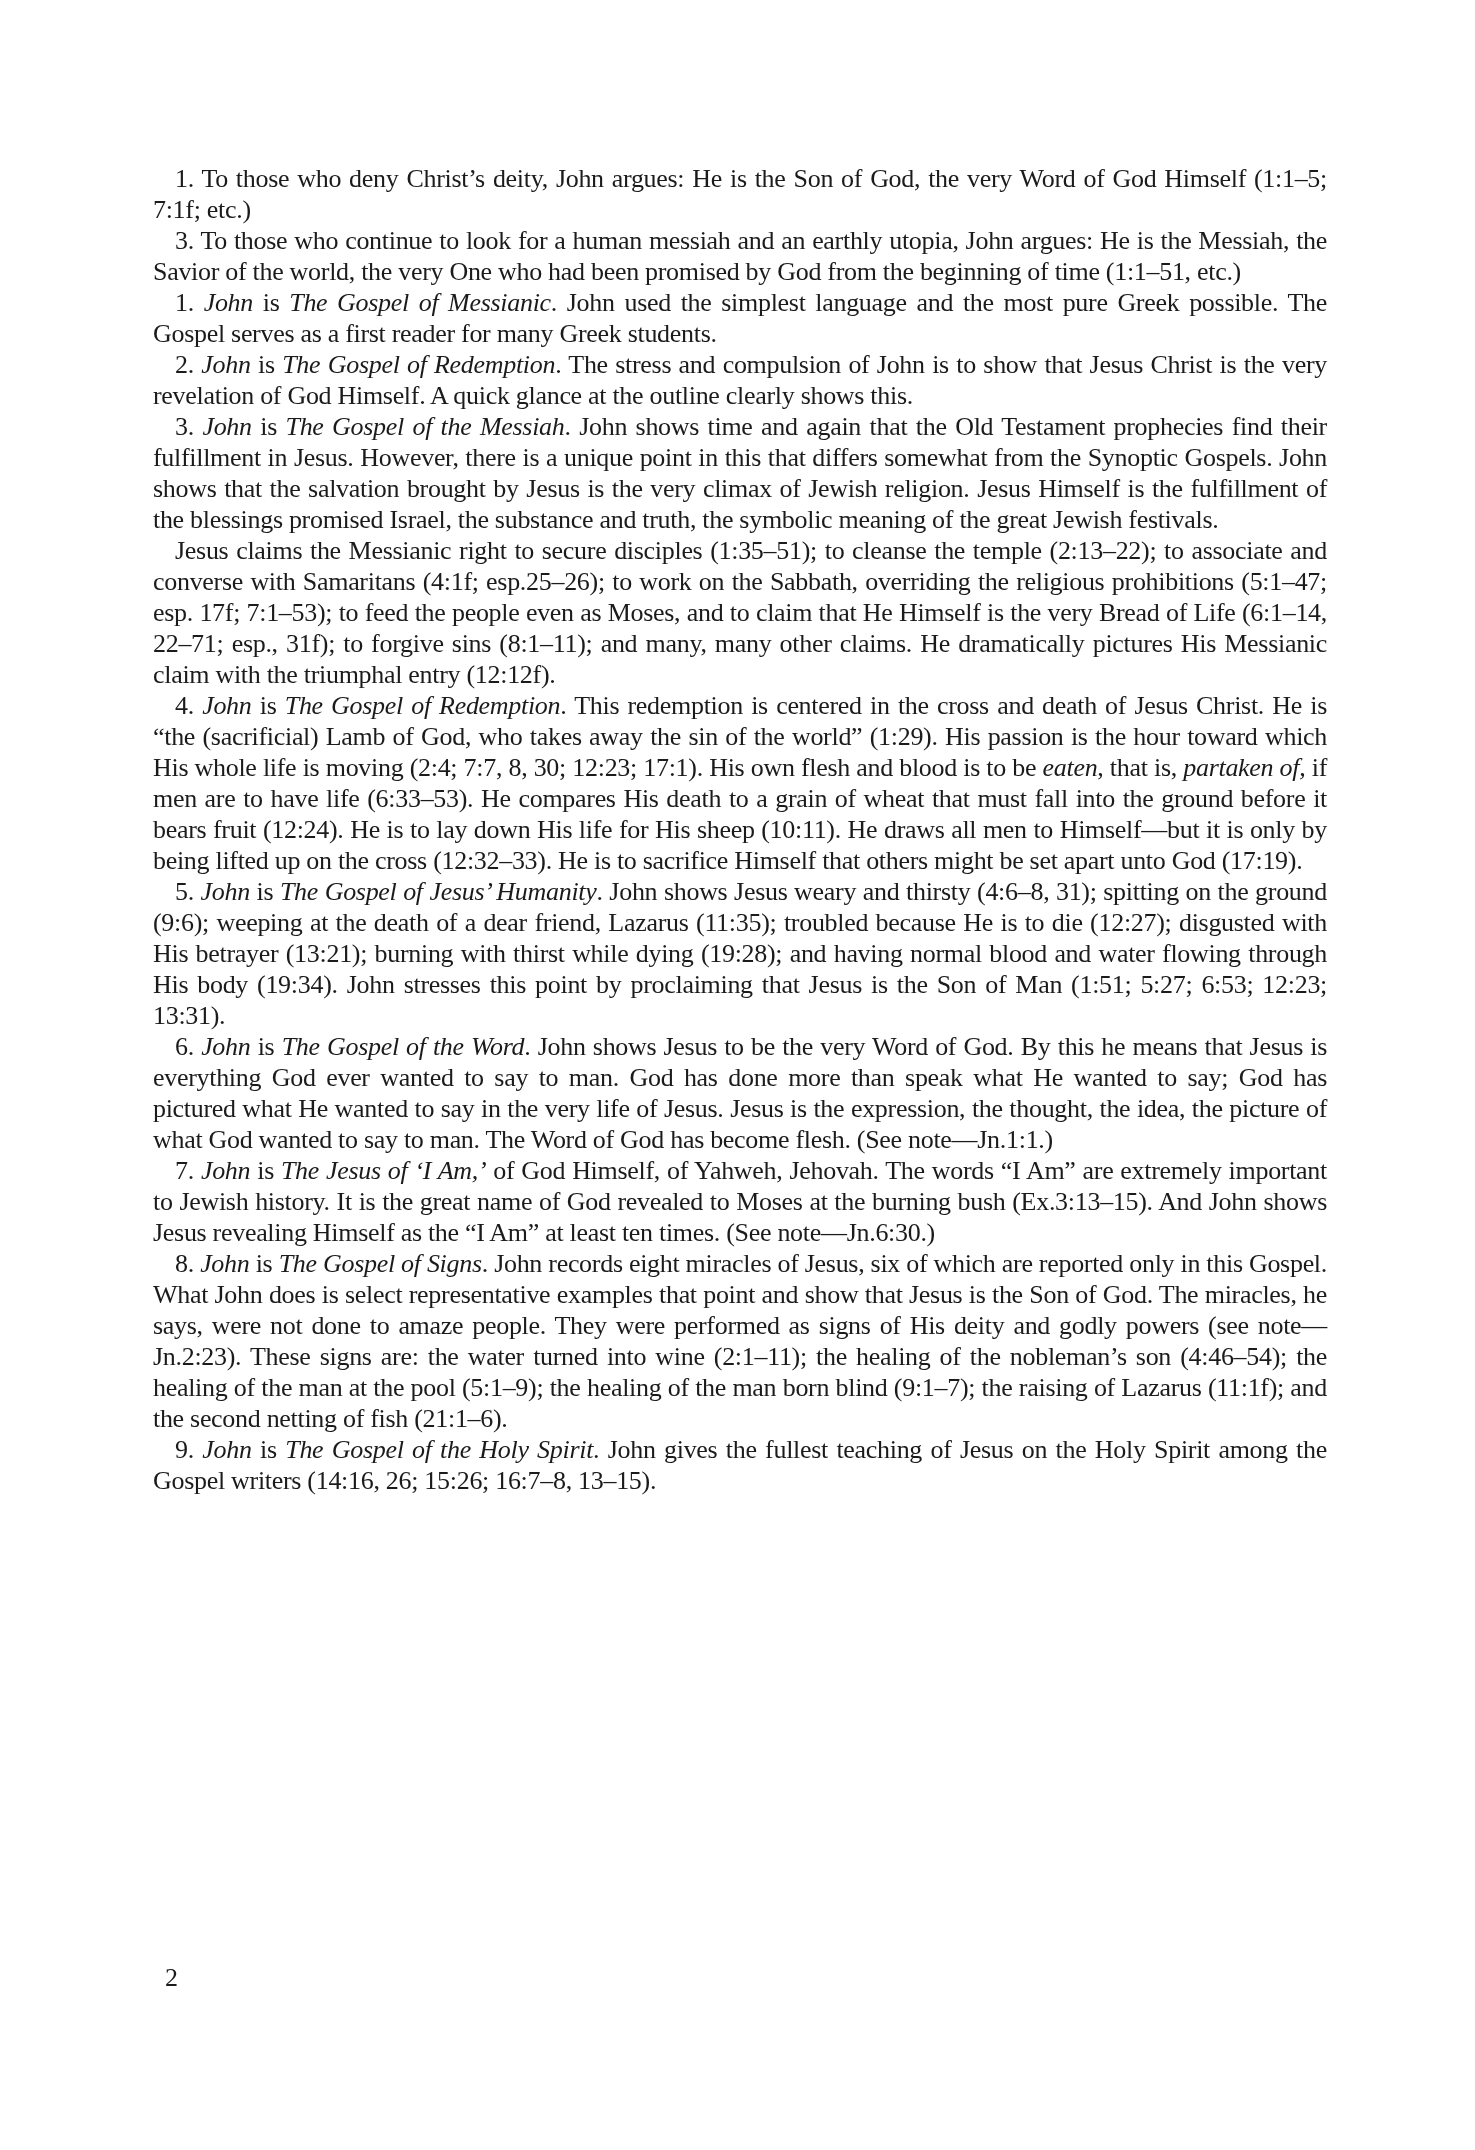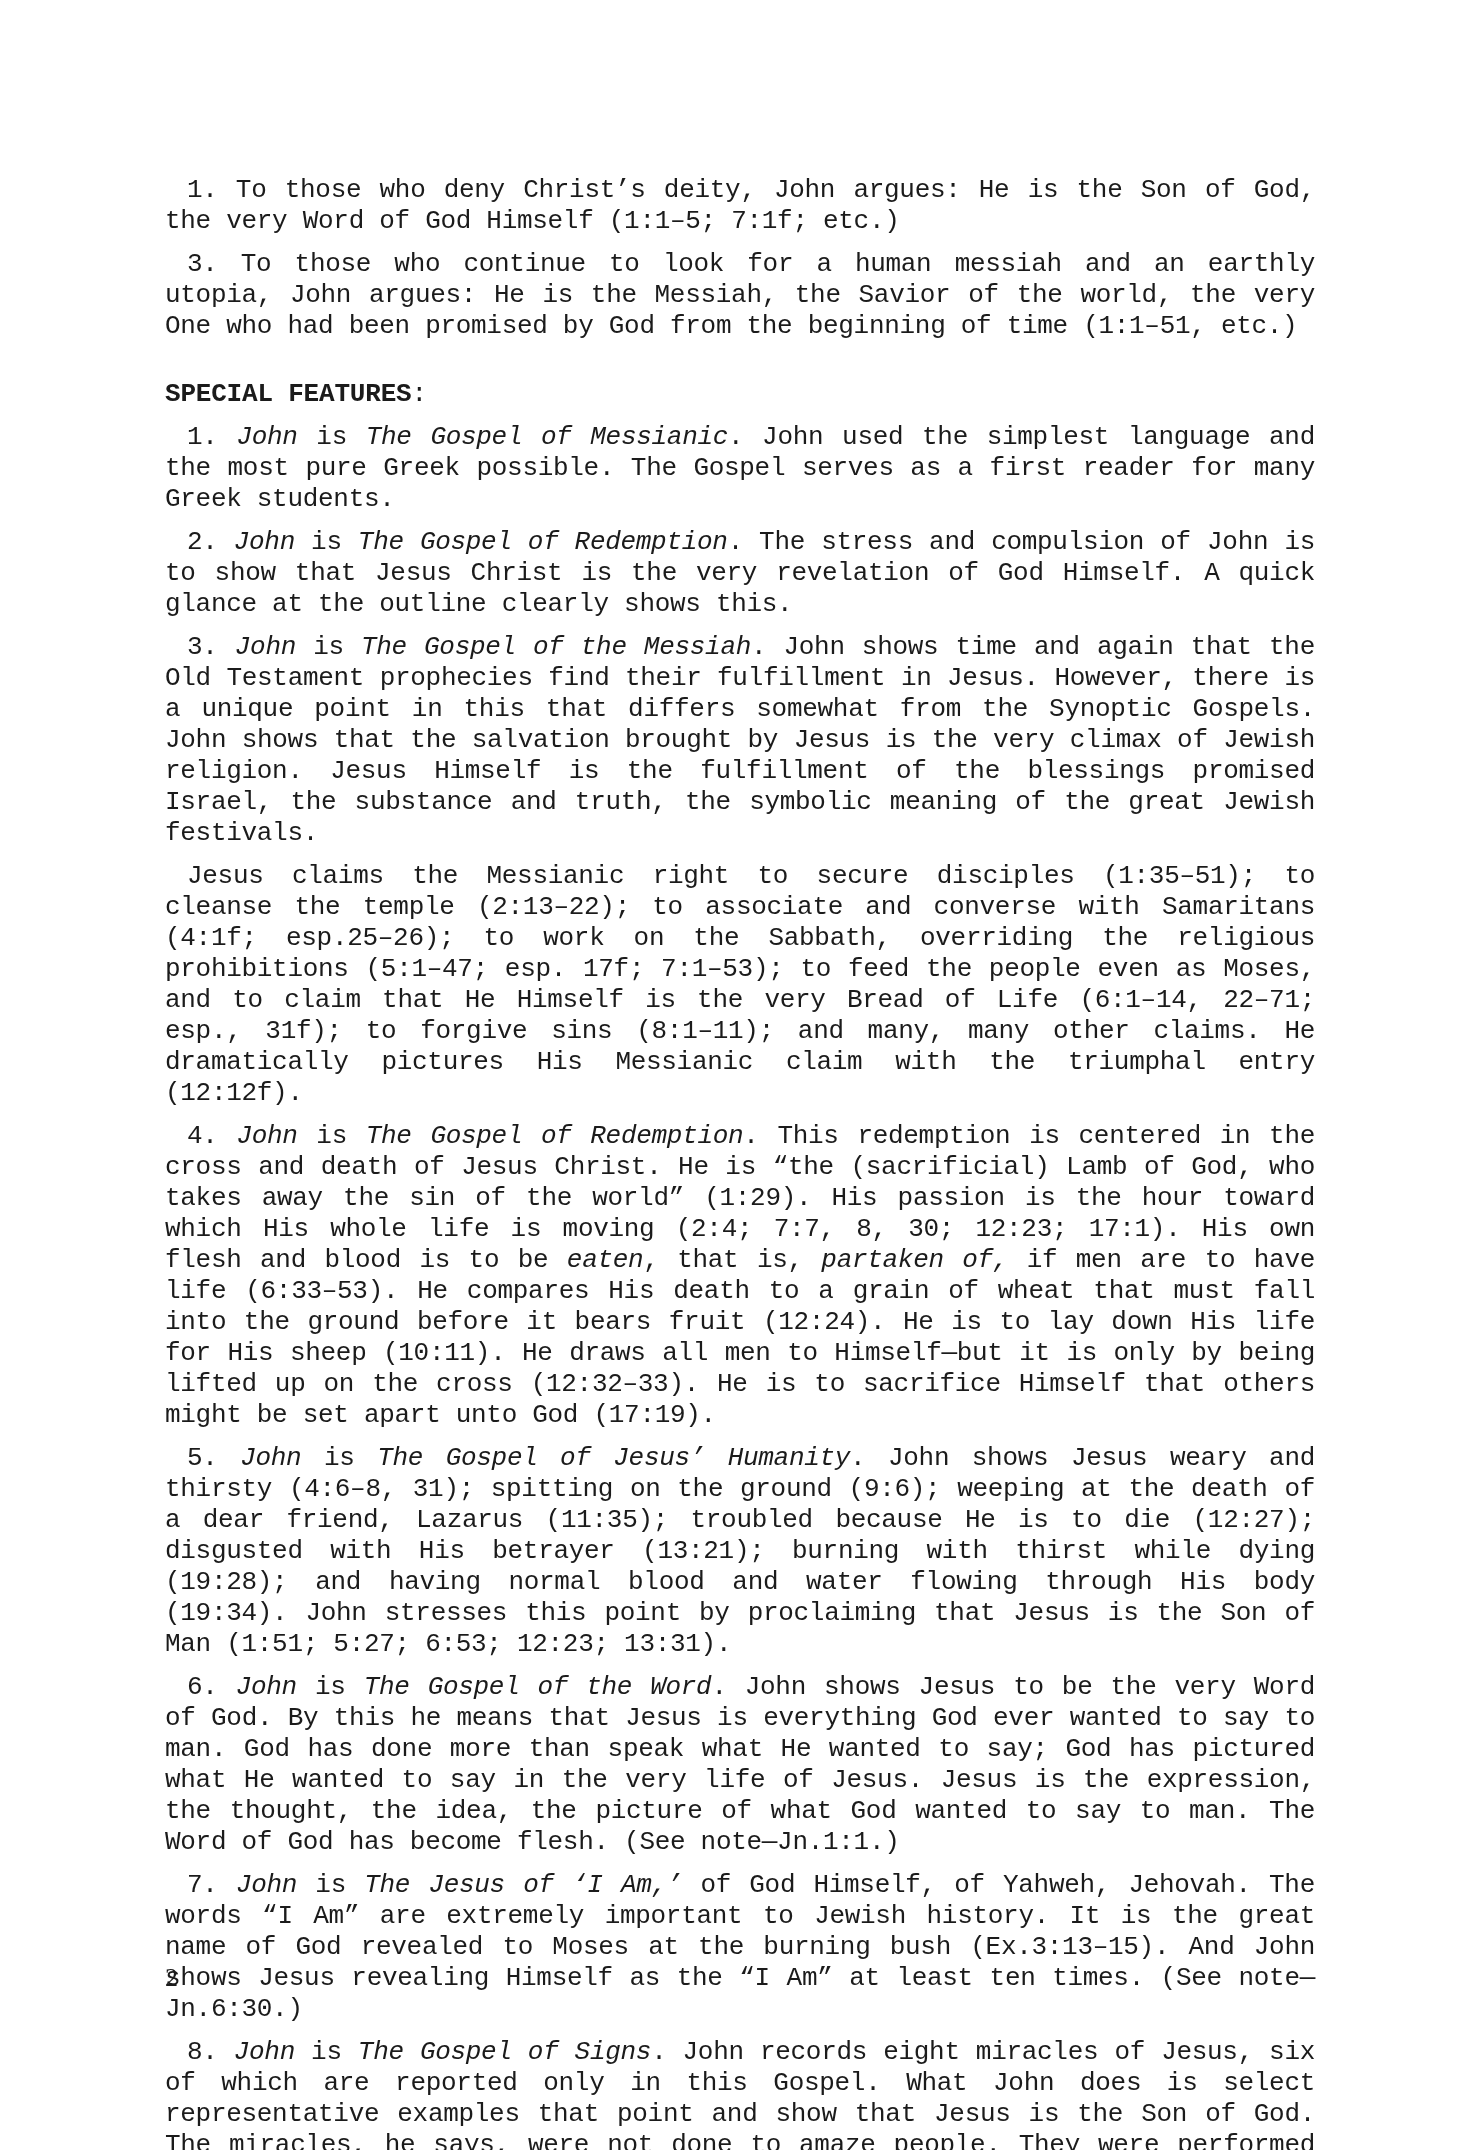--- a/index.html
+++ b/index.html
@@ -21,23 +21,22 @@
     left: 153px;
     top: 163px;
     width: 1174px;
     font-size: 26px;
     line-height: 31px;
     letter-spacing: -0.3px;
     text-align: justify;
     text-justify: inter-word;
   }
   .para {
-    margin: 12px;
+    margin: 0;
     text-indent: 22px;
-    font-family: Liberation Mono, monospace;
   }
   .para.heading {
     margin-top: 37px;
     text-indent: 0;
   }
   .para.heading b {
     font-weight: bold;
     letter-spacing: -0.2px;
   }
   .para i {
@@ -51,21 +50,20 @@
     line-height: 31px;
   }
 </style>
 </head>
 <body>
 
 <div class="page">
   <div class="content">
       <p class="para"><span>1. To those who deny Christ’s deity, John argues: He is the Son of God, the very Word of God Himself (1:1–5; 7:1f; etc.)</span></p>
       <p class="para"><span>3. To those who continue to look for a human messiah and an earthly utopia, John argues: He is the Messiah, the Savior of the world, the very One who had been promised by God from the beginning of time (1:1–51, etc.)</span></p>
-      <p class="para heading"><b>SPECIAL FEATURES</b><span>:</span></p>
       <p class="para"><span>1. </span><i>John</i><span> is </span><i>The Gospel of Messianic</i><span>. John used the simplest language and the most pure Greek possible. The Gospel serves as a first reader for many Greek students.</span></p>
       <p class="para"><span>2. </span><i>John</i><span> is </span><i>The Gospel of Redemption</i><span>. The stress and compulsion of John is to show that Jesus Christ is the very revelation of God Himself. A quick glance at the outline clearly shows this.</span></p>
       <p class="para"><span>3. </span><i>John</i><span> is </span><i>The Gospel of the Messiah</i><span>. John shows time and again that the Old Testament prophecies find their fulfillment in Jesus. However, there is a unique point in this that differs somewhat from the Synoptic Gospels. John shows that the salvation brought by Jesus is the very climax of Jewish religion. Jesus Himself is the fulfillment of the blessings promised Israel, the substance and truth, the symbolic meaning of the great Jewish festivals.</span></p>
       <p class="para"><span>Jesus claims the Messianic right to secure disciples (1:35–51); to cleanse the temple (2:13–22); to associate and converse with Samaritans (4:1f; esp.25–26); to work on the Sabbath, overriding the religious prohibitions (5:1–47; esp. 17f; 7:1–53); to feed the people even as Moses, and to claim that He Himself is the very Bread of Life (6:1–14, 22–71; esp., 31f); to forgive sins (8:1–11); and many, many other claims. He dramatically pictures His Messianic claim with the triumphal entry (12:12f).</span></p>
       <p class="para"><span>4. </span><i>John</i><span> is </span><i>The Gospel of Redemption</i><span>. This redemption is centered in the cross and death of Jesus Christ. He is “the (sacrificial) Lamb of God, who takes away the sin of the world” (1:29). His passion is the hour toward which His whole life is moving (2:4; 7:7, 8, 30; 12:23; 17:1). His own flesh and blood is to be </span><i>eaten</i><span>, that is, </span><i>partaken of,</i><span> if men are to have life (6:33–53). He compares His death to a grain of wheat that must fall into the ground before it bears fruit (12:24). He is to lay down His life for His sheep (10:11). He draws all men to Himself—but it is only by being lifted up on the cross (12:32–33). He is to sacrifice Himself that others might be set apart unto God (17:19).</span></p>
       <p class="para"><span>5. </span><i>John</i><span> is </span><i>The Gospel of Jesus’ Humanity</i><span>. John shows Jesus weary and thirsty (4:6–8, 31); spitting on the ground (9:6); weeping at the death of a dear friend, Lazarus (11:35); troubled because He is to die (12:27); disgusted with His betrayer (13:21); burning with thirst while dying (19:28); and having normal blood and water flowing through His body (19:34). John stresses this point by proclaiming that Jesus is the Son of Man (1:51; 5:27; 6:53; 12:23; 13:31).</span></p>
       <p class="para"><span>6. </span><i>John</i><span> is </span><i>The Gospel of the Word</i><span>. John shows Jesus to be the very Word of God. By this he means that Jesus is everything God ever wanted to say to man. God has done more than speak what He wanted to say; God has pictured what He wanted to say in the very life of Jesus. Jesus is the expression, the thought, the idea, the picture of what God wanted to say to man. The Word of God has become flesh. (See note—Jn.1:1.)</span></p>
       <p class="para"><span>7. </span><i>John</i><span> is </span><i>The Jesus of ‘I Am,’</i><span> of God Himself, of Yahweh, Jehovah. The words “I Am” are extremely important to Jewish history. It is the great name of God revealed to Moses at the burning bush (Ex.3:13–15). And John shows Jesus revealing Himself as the “I Am” at least ten times. (See note—Jn.6:30.)</span></p>
       <p class="para"><span>8. </span><i>John</i><span> is </span><i>The Gospel of Signs</i><span>. John records eight miracles of Jesus, six of which are reported only in this Gospel. What John does is select representative examples that point and show that Jesus is the Son of God. The miracles, he says, were not done to amaze people. They were performed as signs of His deity and godly powers (see note—Jn.2:23). These signs are: the water turned into wine (2:1–11); the healing of the nobleman’s son (4:46–54); the healing of the man at the pool (5:1–9); the healing of the man born blind (9:1–7); the raising of Lazarus (11:1f); and the second netting of fish (21:1–6).</span></p>
       <p class="para"><span>9. </span><i>John</i><span> is </span><i>The Gospel of the Holy Spirit</i><span>. John gives the fullest teaching of Jesus on the Holy Spirit among the Gospel writers (14:16, 26; 15:26; 16:7–8, 13–15).</span></p>

